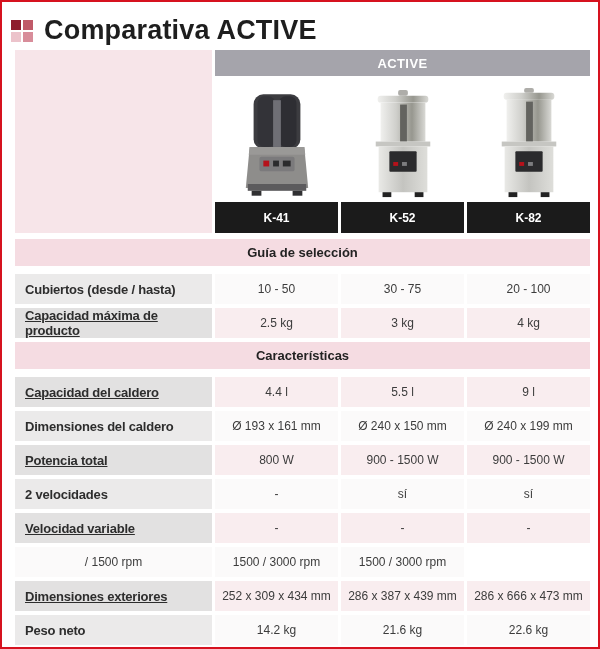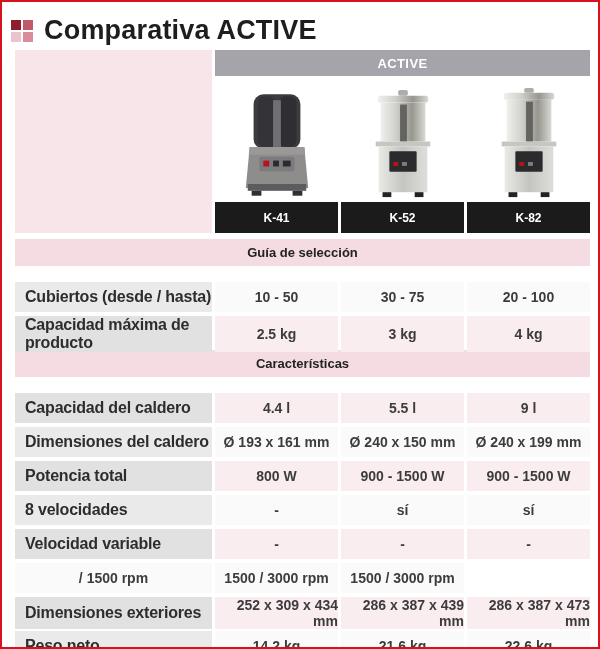--- a/index.html
+++ b/index.html
@@ -43,36 +43,36 @@
   .img-cell { background:#ffffff; display:flex; align-items:flex-end; justify-content:center; }
   .img-1{ grid-column:2; grid-row:2; } .img-2{ grid-column:3; grid-row:2; } .img-3{ grid-column:4; grid-row:2; }
   .model-bar {
     background:#1b1b1b; color:#ffffff;
     font-weight:bold; font-size:12px;
     display:flex; align-items:center; justify-content:center;
   }
   .model-1{ grid-column:2; grid-row:3; } .model-2{ grid-column:3; grid-row:3; } .model-3{ grid-column:4; grid-row:3; }
 
   .section-header {
-    height:27px; margin-bottom:16px;
+    height:27px; margin-bottom:8px;
     background:#f5dce2; color:#222;
     font-weight:bold; font-size:13px;
     display:flex; align-items:center; justify-content:center;
   }
 
   .row {
     display:grid;
     grid-template-columns:197px 123px 123px 123px;
     column-gap:3px;
     height:30px; margin-bottom:4px;
   }
-  .cell { display:flex; align-items:center; font-size:14px;font-weight:bold; }
-  .label-cell { padding-left:10px; font-weight:bold; color:#2d2d2d; letter-spacing:-0.2px; font-size:16px; }
+  .cell { display:flex; align-items:center; font-size:12px; }
+  .label-cell { padding-left:10px; font-weight:bold; color:#2d2d2d; letter-spacing:-0.2px; font-size:13px; }
   .value-cell { justify-content:center; color:#3c3c3c; }
-  .row.pink  .label-cell { background:#e2e1e1; }
+  .row.pink  .label-cell { background:#e2e1e1;text-decoration:underline; }
   .row.pink  .value-cell { background:#f9edef;text-align:right; }
   .row.light .label-cell { background:#ebeaea; }
   .row.light .value-cell { background:#fbfafa; }
 </style>
 </head>
 <body>
 
 <div class="page">
 
   <div class="header">
@@ -199,41 +199,41 @@
       <div class="cell value-cell">Ø 240 x 150 mm</div>
       <div class="cell value-cell">Ø 240 x 199 mm</div>
     </div>
     <div class="row pink">
       <div class="cell label-cell">Potencia total</div>
       <div class="cell value-cell">800 W</div>
       <div class="cell value-cell">900 - 1500 W</div>
       <div class="cell value-cell">900 - 1500 W</div>
     </div>
     <div class="row light">
-      <div class="cell label-cell">8 velocidades</div>
+      <div class="cell label-cell">2 velocidades</div>
       <div class="cell value-cell">-</div>
       <div class="cell value-cell">sí</div>
       <div class="cell value-cell">sí</div>
     </div>
     <div class="row pink">
       <div class="cell label-cell">Velocidad variable</div>
       <div class="cell value-cell">-</div>
       <div class="cell value-cell">-</div>
       <div class="cell value-cell">-</div>
     </div>
     <div class="row light">
       <div class="cell value-cell">/ 1500 rpm</div>
       <div class="cell value-cell">1500 / 3000 rpm</div>
       <div class="cell value-cell">1500 / 3000 rpm</div>
     </div>
     <div class="row pink">
       <div class="cell label-cell">Dimensiones exteriores</div>
       <div class="cell value-cell">252 x 309 x 434 mm</div>
       <div class="cell value-cell">286 x 387 x 439 mm</div>
-      <div class="cell value-cell">286 x 387 x 473 mm</div>
+      <div class="cell value-cell">286 x 666 x 473 mm</div>
     </div>
     <div class="row light">
       <div class="cell label-cell">Peso neto</div>
       <div class="cell value-cell">14.2 kg</div>
       <div class="cell value-cell">21.6 kg</div>
       <div class="cell value-cell">22.6 kg</div>
     </div>
 
   </div>
 </div>

